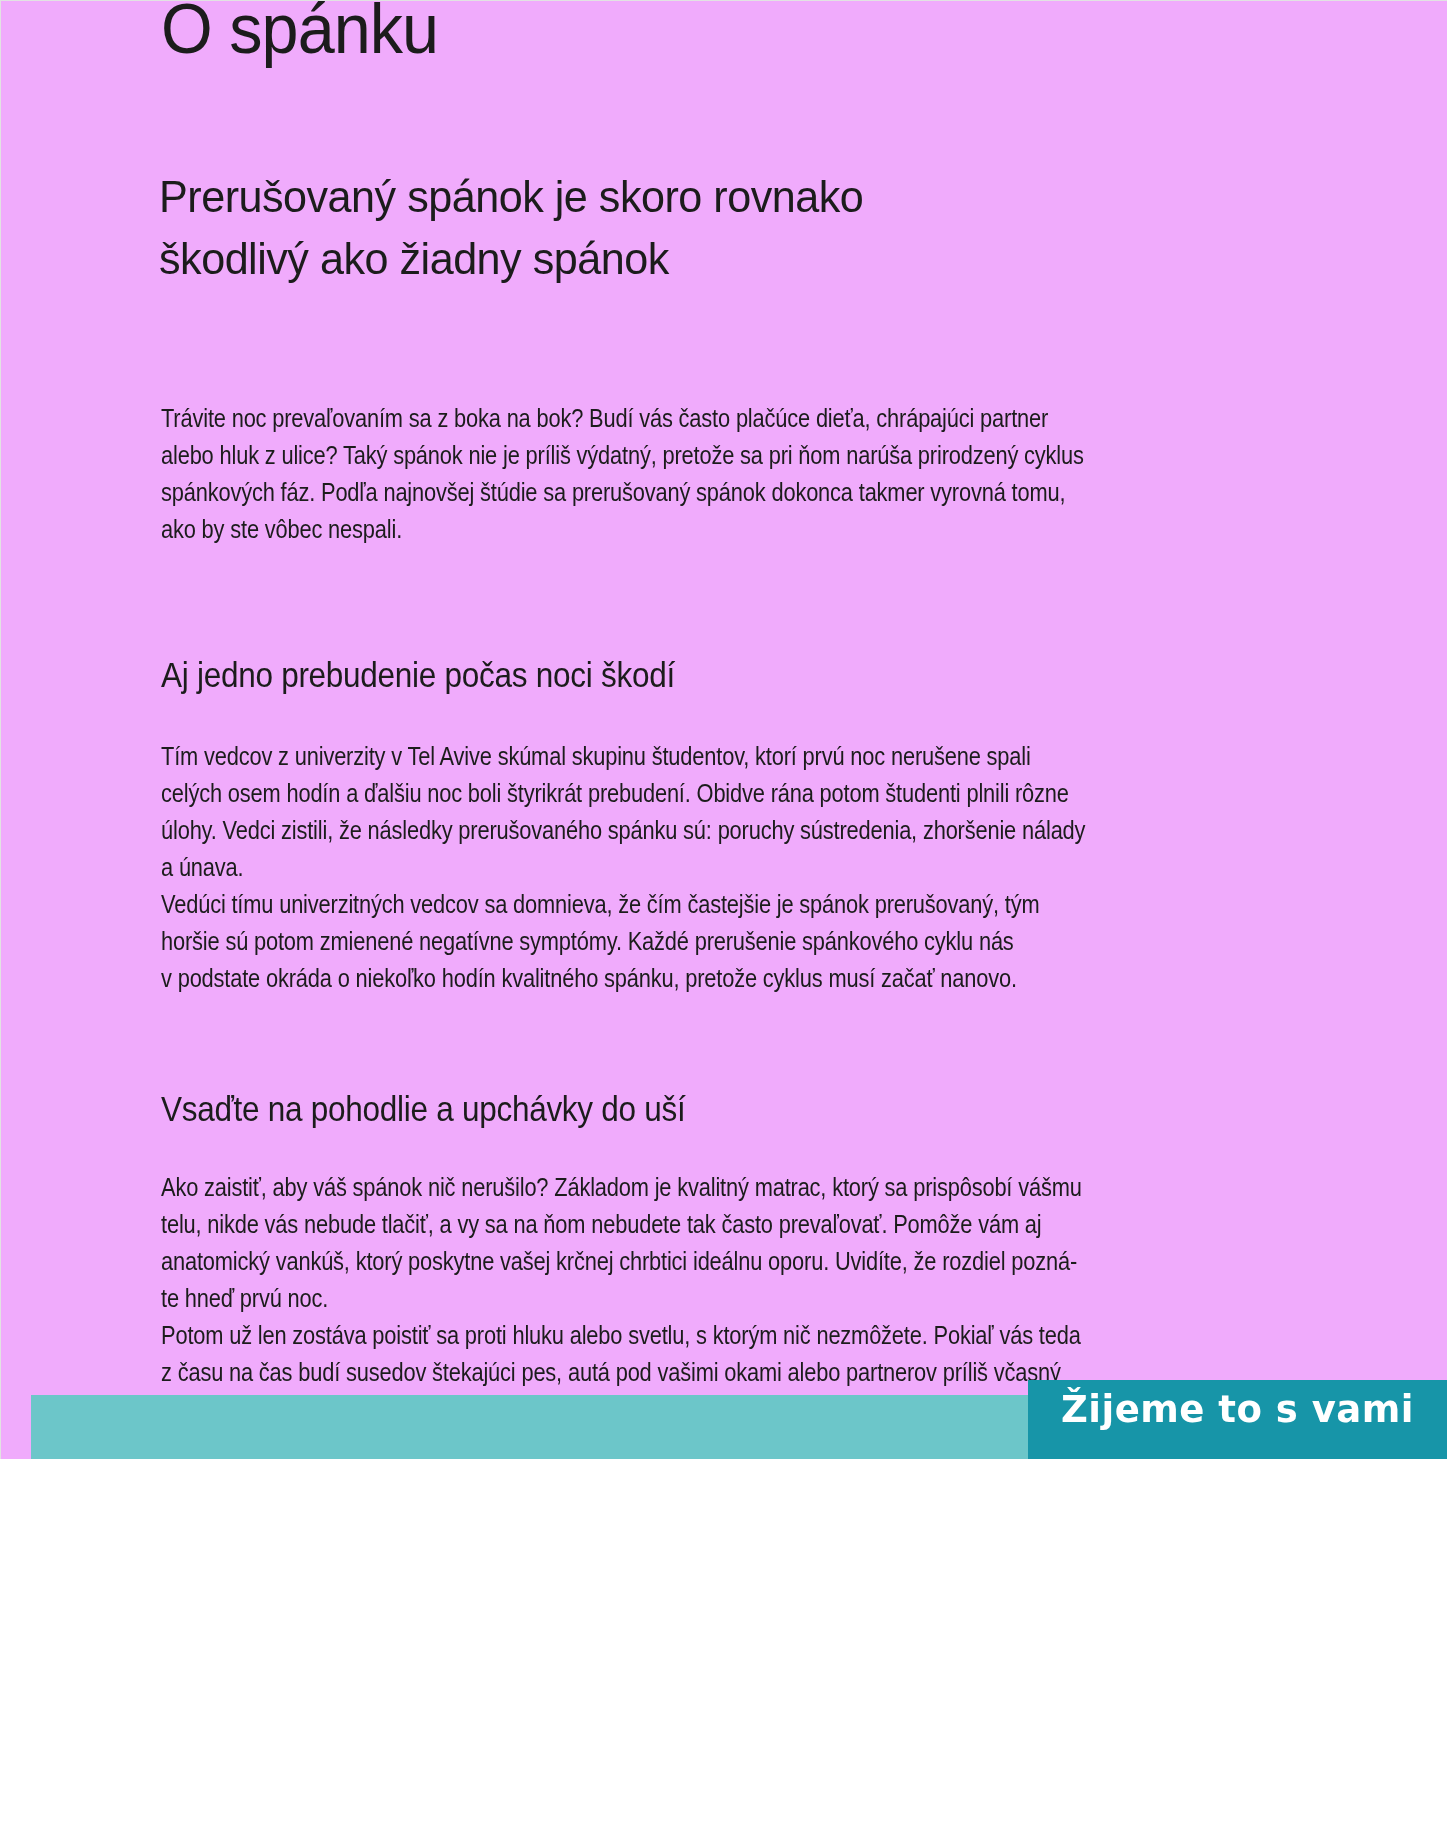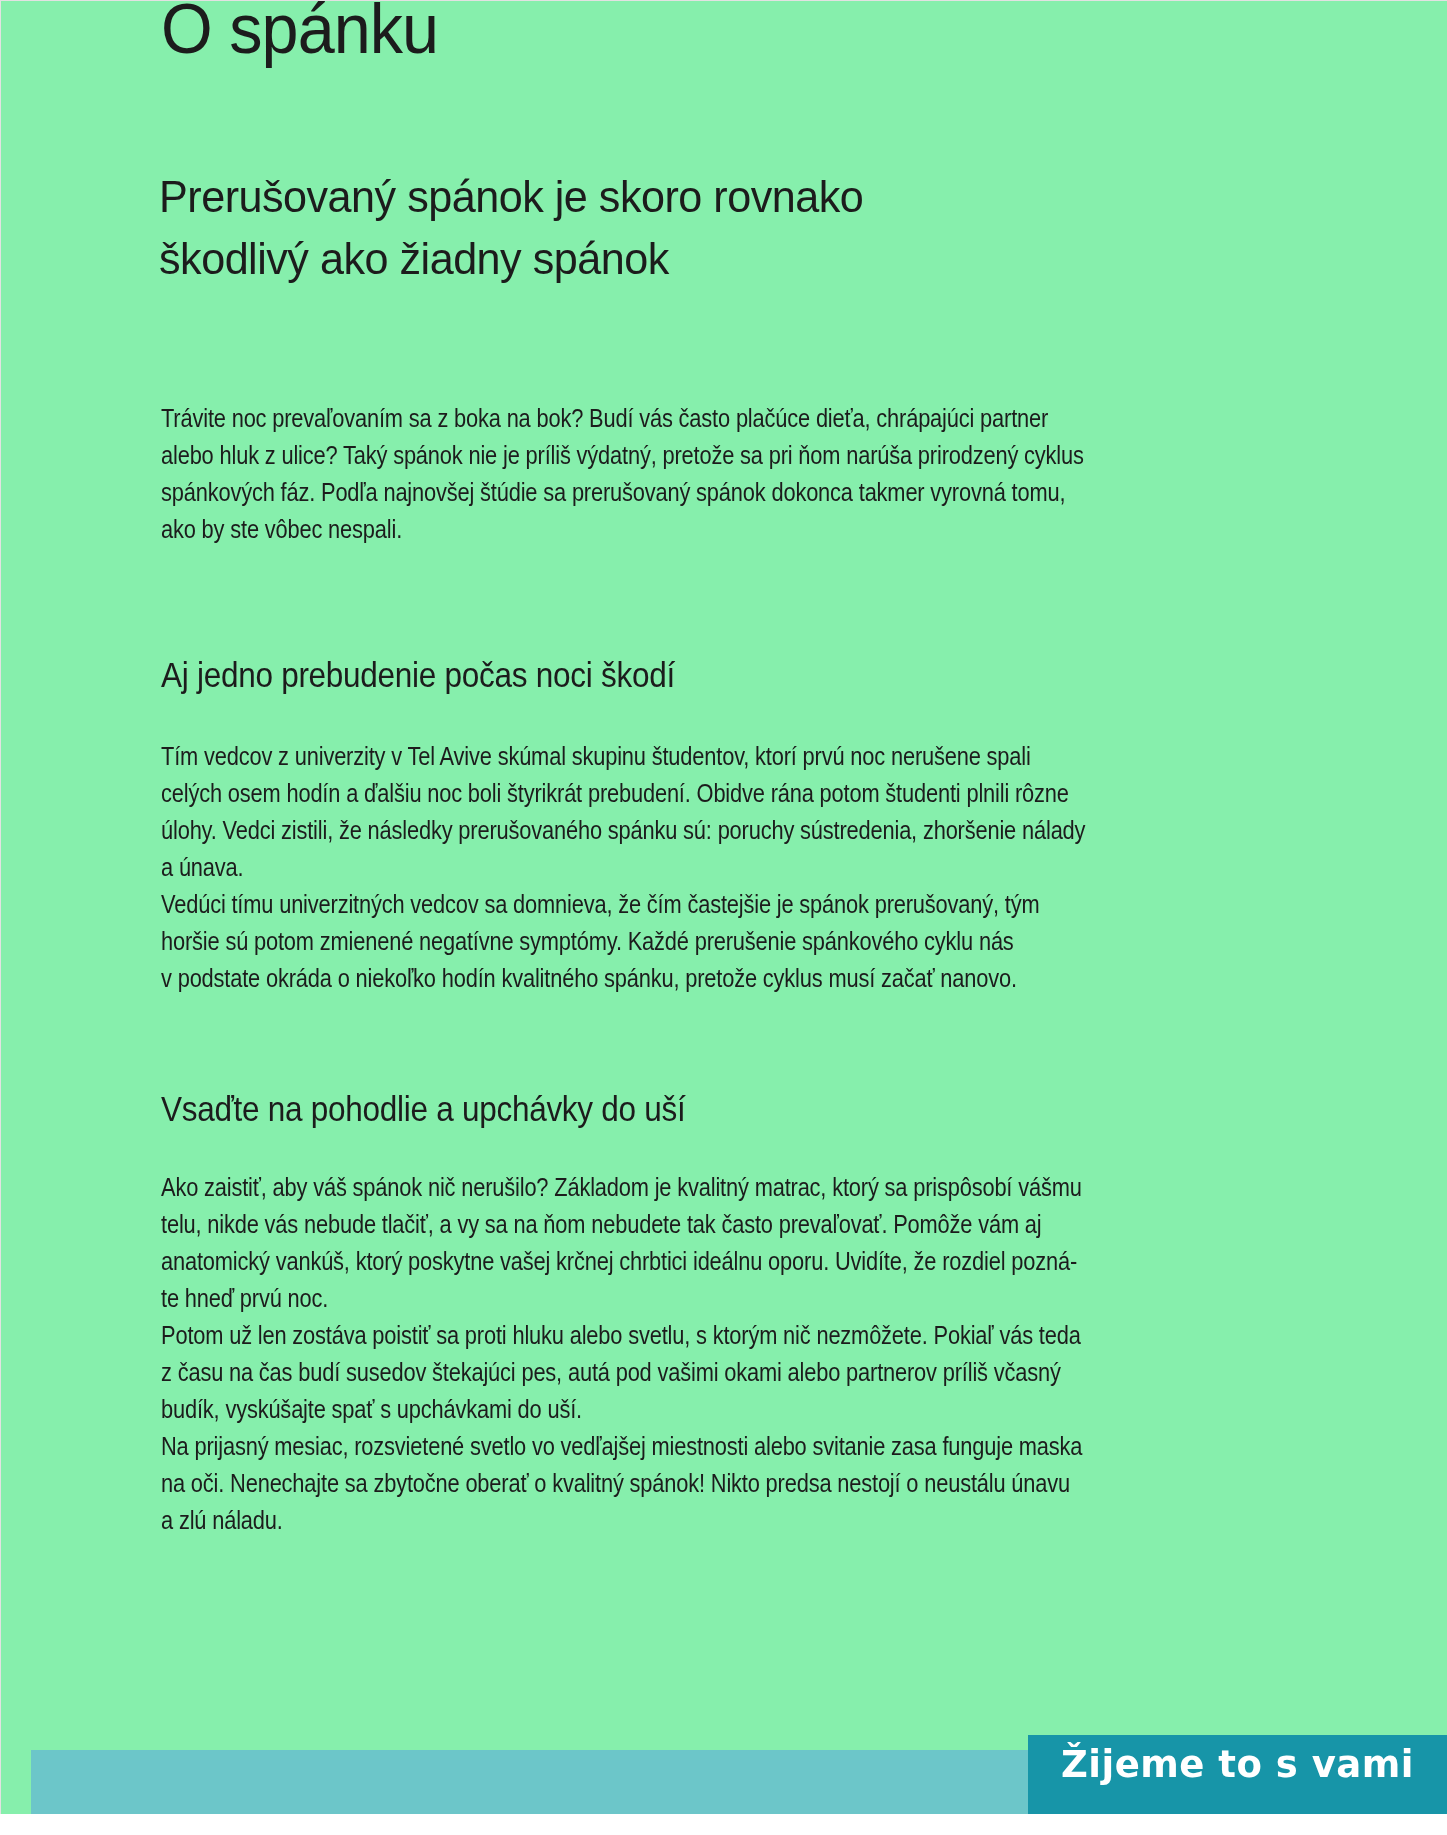--- a/index.html
+++ b/index.html
@@ -3,22 +3,22 @@
 <meta charset="utf-8">
 <style>
   html, body {
     margin: 0;
     padding: 0;
     background: #ffffff;
   }
   .page {
     position: relative;
     width: 1447px;
-    height: 1814px;
-    background: #86efac;
+    height: 1459px;
+    background: #f0abfc;
     overflow: hidden;
     border-left: 1px solid #e2e2e2;
     border-top: 1px solid #e2e2e2;
     box-sizing: border-box;
     font-family: "Liberation Sans", sans-serif;
     color: #1c1c1c;
   }
   .doc-title {
     position: absolute;
     left: 160px;

